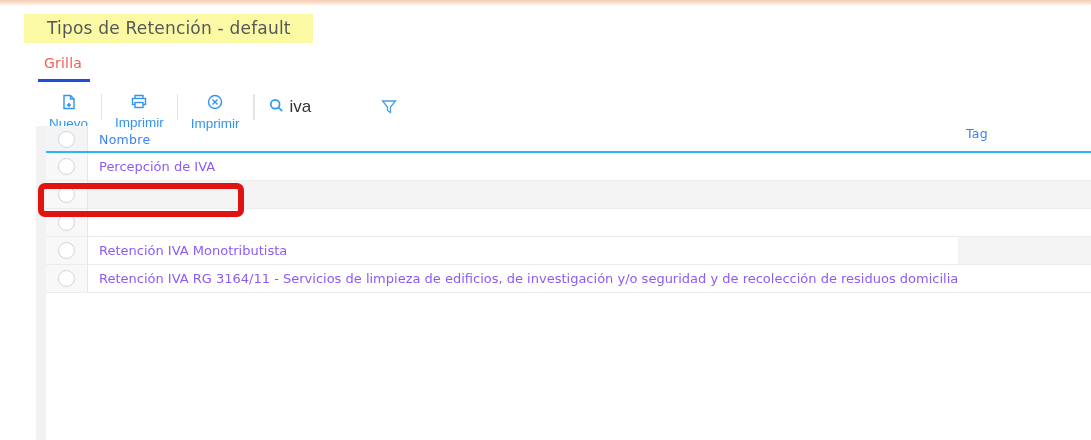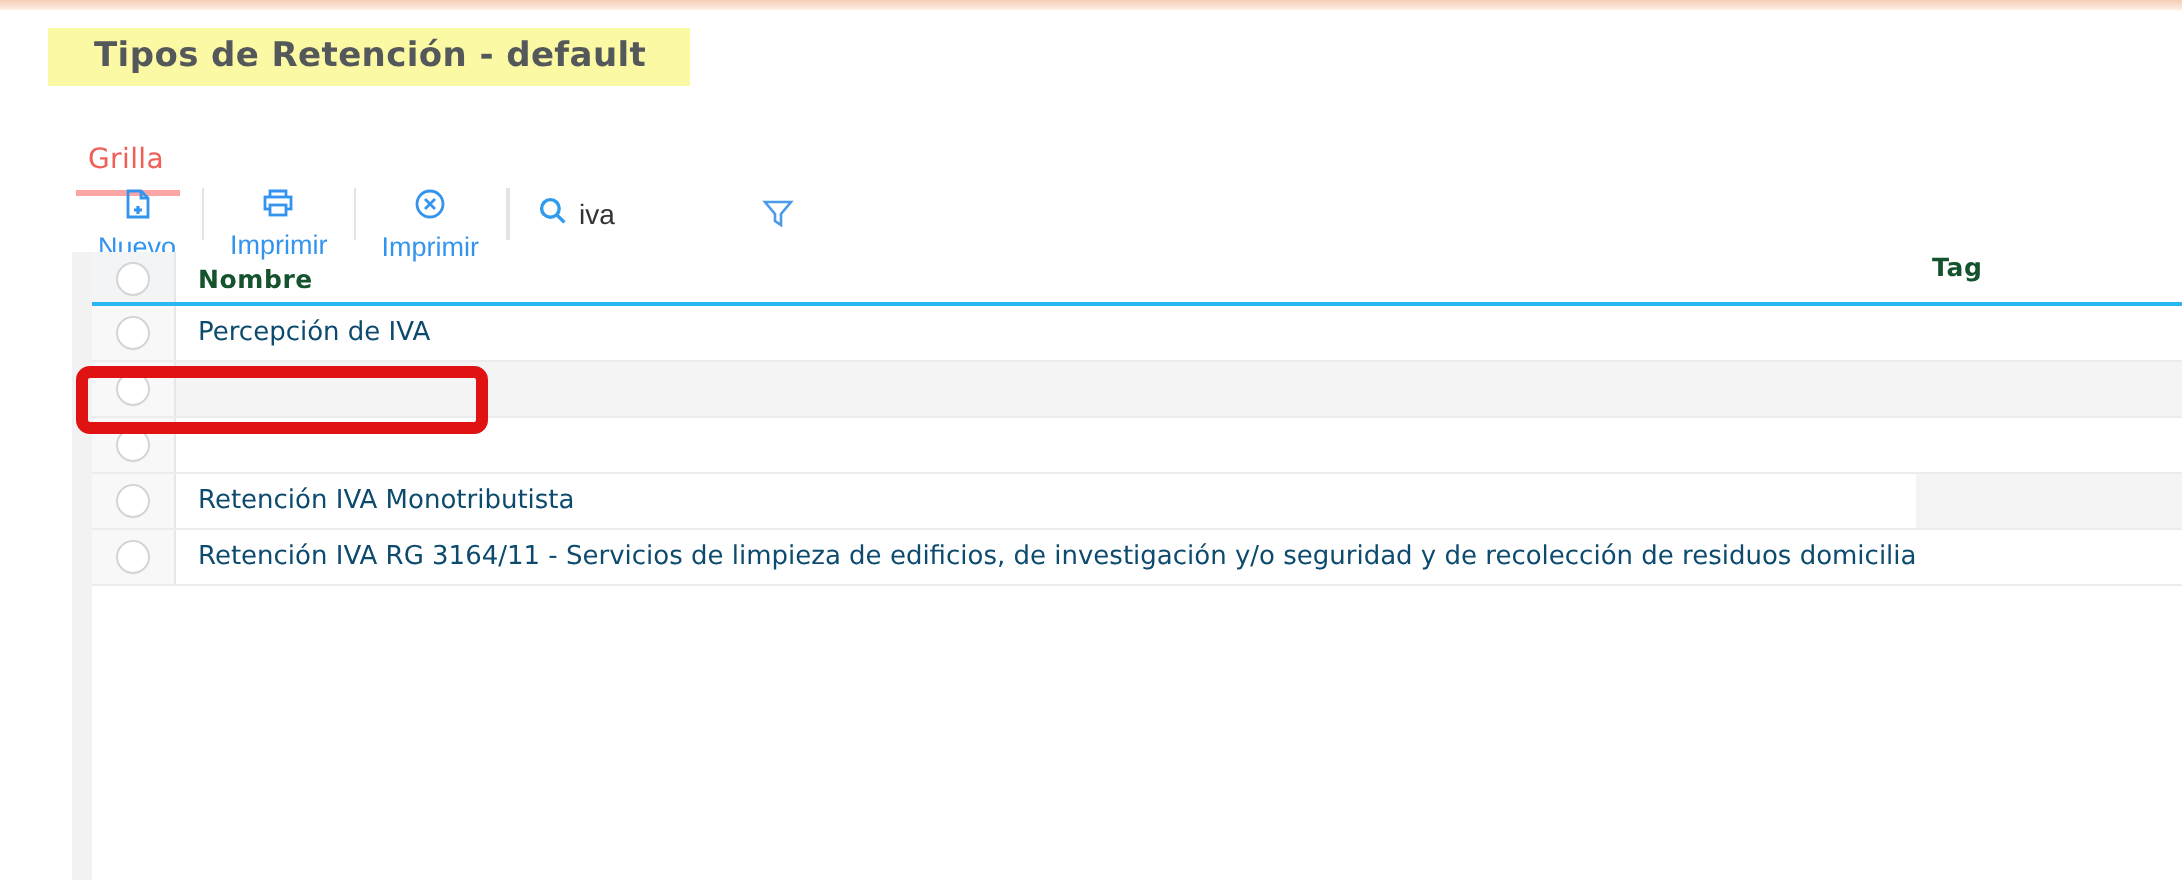--- a/index.html
+++ b/index.html
@@ -6,52 +6,52 @@
   .stage{
     position:relative;width:1091px;height:440px;background:#ffffff;
     font-family:"DejaVu Sans",sans-serif;overflow:hidden;
   }
   
   .topbar{position:absolute;left:0;top:0;width:1091px;height:5px;
     background:linear-gradient(#f5cdb4,#fdf0e6);}
   
   .title-wrap{position:absolute;left:24px;top:14px;}
   .title-highlight{display:inline-block;background:#fbf9a4;padding:4px 22px 5px 23px;}
-  .title-text{font-size:17px;font-weight:700;color:#55585b;letter-spacing:.2px;}
+  .title-text{font-size:17px;font-weight:400;color:#55585b;letter-spacing:.2px;}
   
-  .tab{position:absolute;left:38px;top:69px;height:26px;min-width:52px;
-    border-bottom:3px solid #fca5a5;cursor:pointer;}
+  .tab{position:absolute;left:38px;top:53px;height:26px;min-width:52px;
+    border-bottom:3px solid #1d4ed8;cursor:pointer;}
   .tab-label{display:inline-block;padding:0 5px 0 6px;font-size:14px;color:#ee6058;letter-spacing:.2px;}
   
   .toolbar{position:absolute;left:36px;top:92px;height:30px;display:flex;align-items:center;
     font-family:"Liberation Sans",sans-serif;font-size:13.5px;color:#3394ef;}
   .tool-item{display:flex;align-items:center;gap:6px;padding:0 13px;height:26px;cursor:pointer;flex-direction:column;}
   .tool-sep{width:1px;height:26px;background:#e4e4e6;}
   .tool-item svg{display:block;}
   .search-box{display:flex;align-items:center;gap:6px;padding:0 4px 0 14px;height:26px;}
   .search-input{border:none;outline:none;width:52px;font-family:"Liberation Sans",sans-serif;
-    font-size:14px;color:#333;background:transparent;padding:0;}
+    font-size:17px;color:#333;background:transparent;padding:0;}
   .filter-btn{display:flex;align-items:center;justify-content:center;width:26px;height:26px;
     margin-left:28px;cursor:pointer;}
   
   .gutter{position:absolute;left:36px;top:126px;width:10px;height:314px;background:#f2f2f2;}
   .grid-header{position:absolute;left:46px;top:126px;width:1045px;height:27px;display:flex;}
   .hdr-underline{position:absolute;left:46px;top:151px;width:1045px;height:3px;background:#29b7f2;}
   .cell-radio{width:42px;flex:0 0 42px;display:flex;align-items:center;justify-content:center;
     border-right:1px solid #e6e7e8;box-sizing:border-box;}
   .grid-header .cell-radio{background:#f3f4f5;}
   .cell-name{width:870px;flex:0 0 870px;display:flex;align-items:center;padding-left:11px;
     box-sizing:border-box;overflow:hidden;white-space:nowrap;}
   .cell-tag{flex:1;display:flex;align-items:flex-start;padding-left:8px;box-sizing:border-box;}
-  .hdr-label{font-size:12.5px;color:#14532d;letter-spacing:.3px;font-weight:bold;}
+  .hdr-label{font-size:12.5px;color:#3b82f6;letter-spacing:.3px;}
   .grid-body{position:absolute;left:46px;top:153px;width:1045px;}
   .grid-row{display:flex;height:28px;border-bottom:1px solid #ececec;box-sizing:border-box;background:#fff;}
   .grid-row .cell-radio{background:#f8f8f8;}
   .grid-row .cell-tag.alt{background:#f4f4f4;}
-  .row-link{font-size:13px;color:#0c4a6e;cursor:pointer;overflow:hidden;white-space:nowrap;}
+  .row-link{font-size:13px;color:#8b5cf6;cursor:pointer;overflow:hidden;white-space:nowrap;}
   .radio{width:15px;height:15px;border-radius:50%;border:1px solid #d2d4d6;background:#fff;cursor:pointer;}
   
   .annotation-box{position:absolute;left:38px;top:183px;width:206px;height:34px;
     border:6px solid #e01212;border-radius:7px;box-sizing:border-box;pointer-events:none;}
 </style>
 </head>
 <body>
 
 <div class="stage">
 

